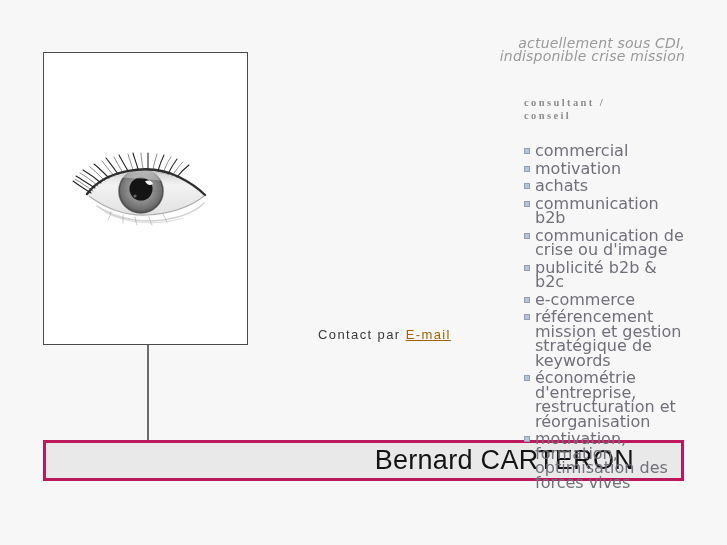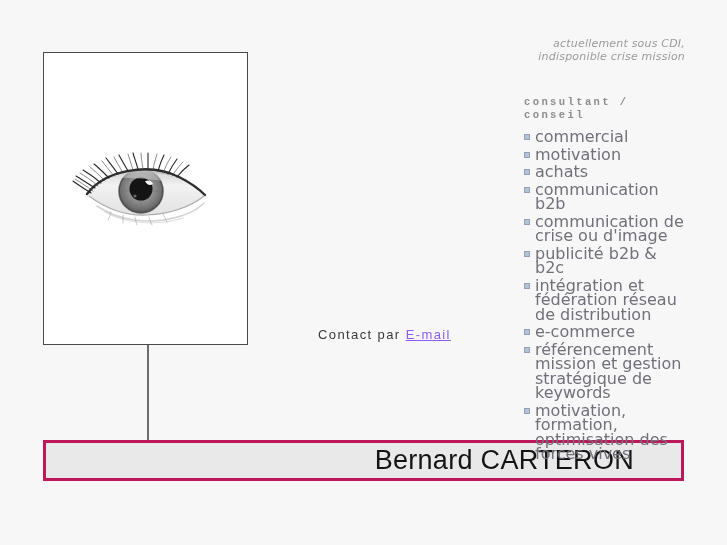--- a/index.html
+++ b/index.html
@@ -21,21 +21,21 @@
 
   
   .status-note {
     position: absolute;
     left: 430px;
     top: 37px;
     width: 255px;
     text-align: right;
     font-family: "DejaVu Sans", sans-serif;
     font-style: italic;
-    font-size: 11px;
+    font-size: 14px;
     line-height: 13px;
     color: #9a9a9a;
     letter-spacing: 0.2px;
   }
   .status-note span { display: block; }
 
   
   .photo-frame {
     position: absolute;
     left: 43px;
@@ -95,41 +95,41 @@
     position: absolute;
     left: 318px;
     top: 327px;
     font-family: "Liberation Sans", sans-serif;
     font-size: 13px;
     color: #3a3a3a;
     letter-spacing: 1.4px;
     white-space: nowrap;
   }
   .contact-link {
-    color: #8b5cf6;
+    color: #a16207;
     text-decoration: underline;
     letter-spacing: 1.4px;
     cursor: pointer;
   }
 
   
   .skills {
     position: absolute;
     left: 524px;
     top: 96px;
     width: 165px;
   }
   .skills-heading {
-    font-family: Liberation Mono, monospace;
+    font-family: Liberation Serif, serif;
     font-size: 10.5px;
     font-weight: bold;
     color: #8d8d8d;
     letter-spacing: 2.4px;
     line-height: 13px;
-    margin-bottom: 8px;
+    margin-bottom: 22px;
   }
   .skills-list {
     list-style: none;
     margin: 0;
     padding: 0;
   }
   .skill-item {
     position: relative;
     padding-left: 11px;
     margin-bottom: 3px;
@@ -287,32 +287,32 @@
       <li class="skill-item">
         <span class="skill-bullet"></span>
         <span>communication de crise ou d'image</span>
       </li>
       <li class="skill-item">
         <span class="skill-bullet"></span>
         <span>publicité b2b &amp; b2c</span>
       </li>
       <li class="skill-item">
         <span class="skill-bullet"></span>
-        <span>intégration et fédération réseau de distribution</span>
-      </li>
-      <li class="skill-item">
-        <span class="skill-bullet"></span>
         <span>e-commerce</span>
       </li>
       <li class="skill-item">
         <span class="skill-bullet"></span>
         <span>référencement mission et gestion stratégique de keywords</span>
       </li>
       <li class="skill-item">
         <span class="skill-bullet"></span>
+      </li>
+      <li class="skill-item">
+        <span class="skill-bullet"></span>
+        <span>économétrie d'entreprise, restructuration et réorganisation</span>
       </li>
       <li class="skill-item">
         <span class="skill-bullet"></span>
         <span>motivation, formation, optimisation des forces vives</span>
       </li>
     </ul>
   </div>
 
 </div>
 

